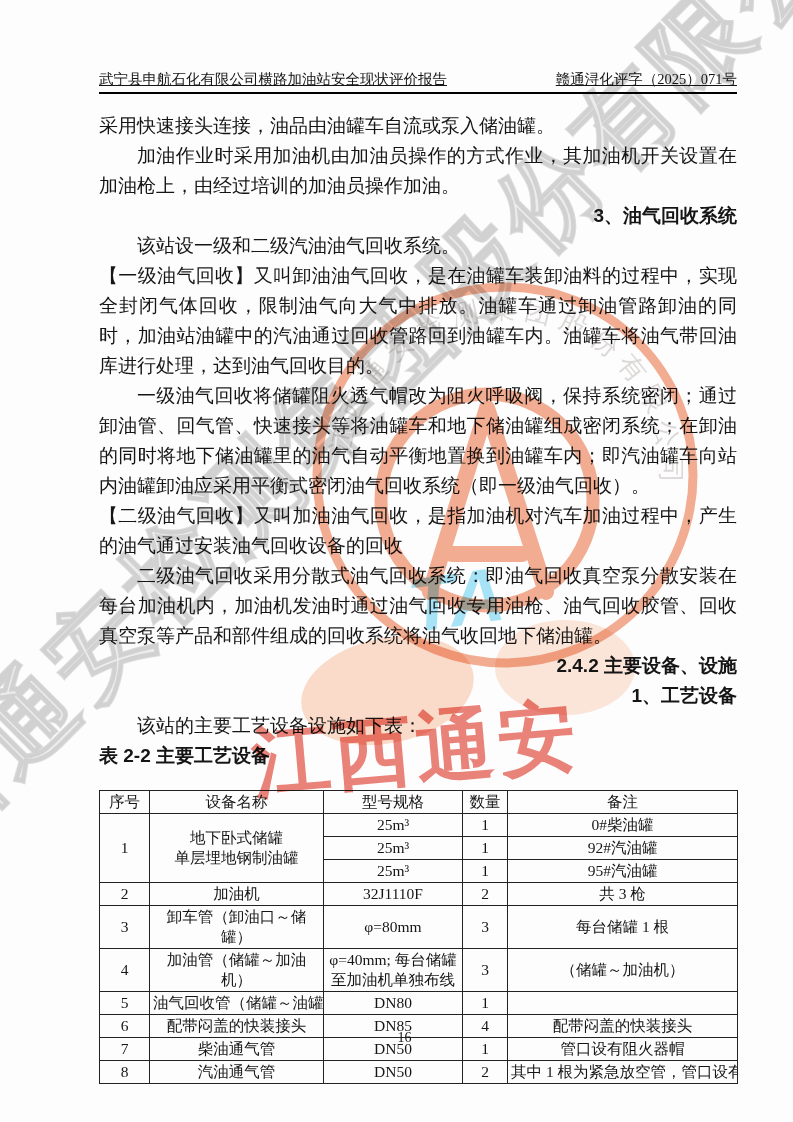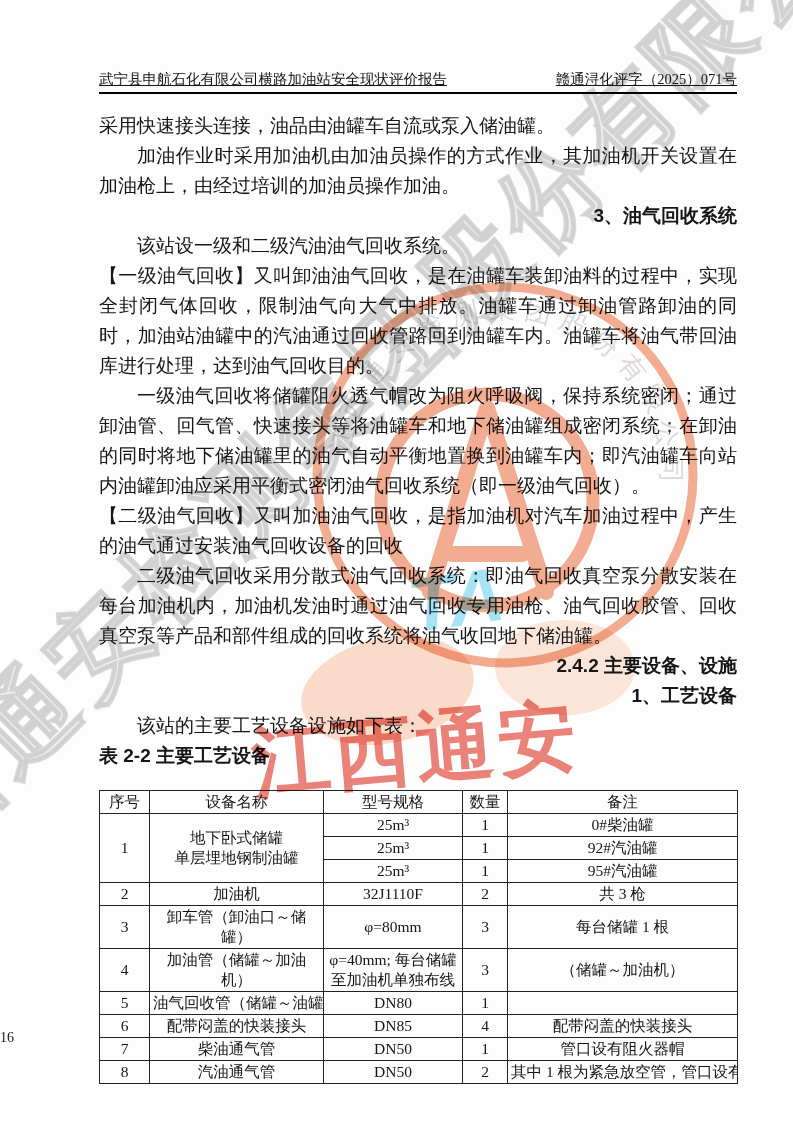--- a/index.html
+++ b/index.html
@@ -66,21 +66,21 @@
     width:638px; border-collapse:collapse; table-layout:fixed;
     font-size:15.5px; line-height:20px; margin-top:19px;
   }
   table.equip th, table.equip td {
     border:1.5px solid #222; text-align:center; vertical-align:middle;
     padding:1px 3px; font-weight:normal; overflow:hidden;
   }
   td.clip { white-space:nowrap; }
   .page-number {
     position:absolute; left:0; right:0; top:1030px; z-index:1;
-    font-size:14px;
+    text-align:center; font-size:14px;padding-left:16px;
   }
 </style>
 </head>
 <body>
 
 <div class="page">
 
   <div class="wm-under">
     <div class="wm-diagonal">江西通安检测集团股份有限公司</div>
     <div class="blob1"></div>

